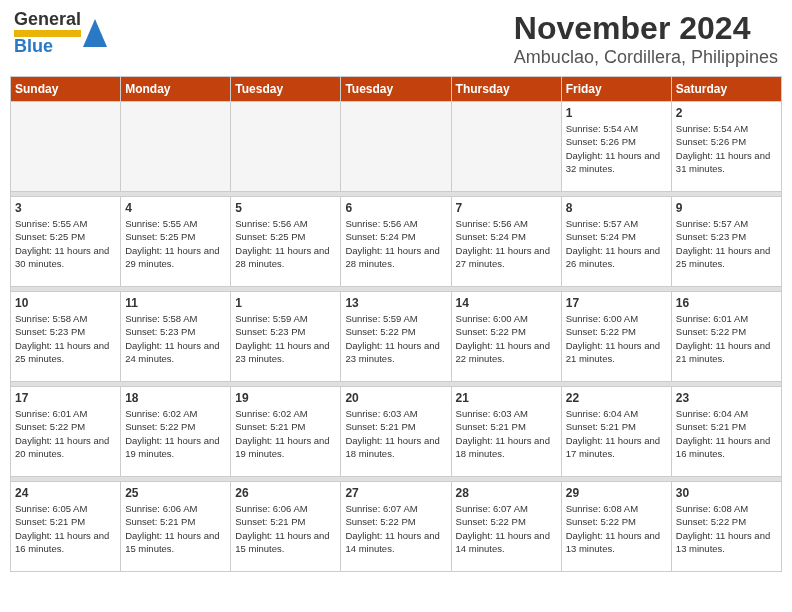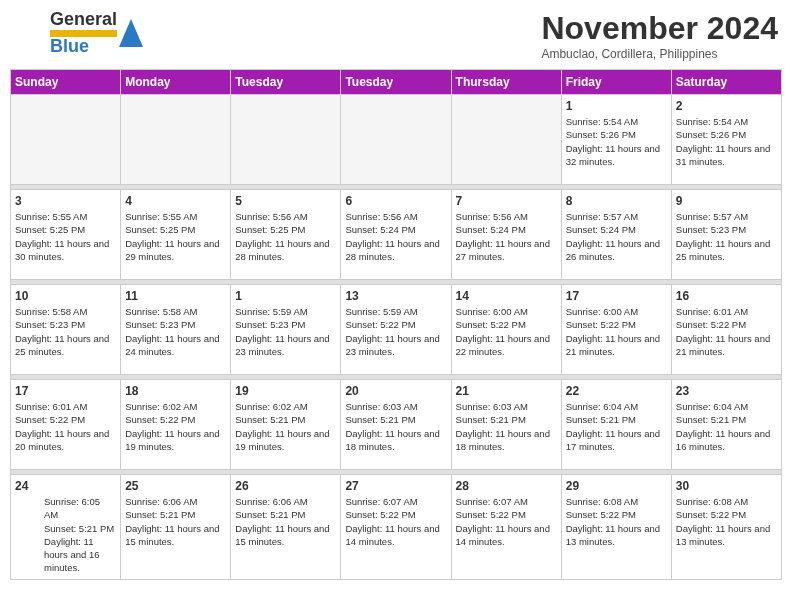--- a/index.html
+++ b/index.html
@@ -23,30 +23,30 @@
       align-items: flex-start;
     }
     .title-area {
     }
     .month-title {
       font-size: 32px;
       font-weight: bold;
       color: #333;
     }
     .location {
-      font-size: 12px;
+      font-size: 18px;
       color: #555;
     }
     .calendar-table {
       width: 100%;
       border-collapse: collapse;
       table-layout: fixed;
     }
     .calendar-table th {
-      background: #a21caf;
+      background: #c2410c;
       color: #fff;
       font-size: 12px;
       font-weight: bold;
       padding: 5px 4px;
       text-align: left;
       border: 1px solid #ccc;
     }
     .calendar-table td {
       border: 1px solid #ccc;
       vertical-align: top;
@@ -73,21 +73,21 @@
     
     .week-row:nth-child(odd) td:not(.empty) {
       background: #fff;
     }
   </style>
 </head>
 <body>
 
 <div class="header">
   <div class="logo">
-    <div style="display:flex; align-items:center; gap:0px;margin-left:36px;">
+    <div style="display:flex; align-items:center; gap:0px;">
       <div style="line-height:1;">
         <div style="font-size:18px; font-weight:bold; color:#333; line-height:1.1;">
           <span>General</span>
         </div>
         <div style="font-size:18px; font-weight:bold; color:#2979c4; line-height:1.1; border-top: 7px solid #eab308;">
           <span>Blue</span>
         </div>
       </div>
       <div style="width:0; height:0; border-left:12px solid transparent; border-right:12px solid transparent; border-bottom:28px solid #2979c4; margin-left:2px; margin-bottom:0;"></div>
     </div>
@@ -270,21 +270,21 @@
 Sunset: 5:21 PM
 Daylight: 11 hours and 16 minutes.</div>
         </td>
       </tr>
       <tr>
         <td colspan="7" style="height: 5px; background: rgb(224, 224, 224); padding: 0px;"></td>
       </tr>
       <tr class="week-row">
         <td>
           <span class="day-number">24</span>
-          <div class="cell-info" style="white-space: pre-line; margin-left: 29px;">Sunrise: 6:05 AM
+          <div class="cell-info" style="white-space: pre-line;">Sunrise: 6:05 AM
 Sunset: 5:21 PM
 Daylight: 11 hours and 16 minutes.</div>
         </td>
         <td>
           <span class="day-number">25</span>
           <div class="cell-info" style="white-space: pre-line;">Sunrise: 6:06 AM
 Sunset: 5:21 PM
 Daylight: 11 hours and 15 minutes.</div>
         </td>
         <td>

